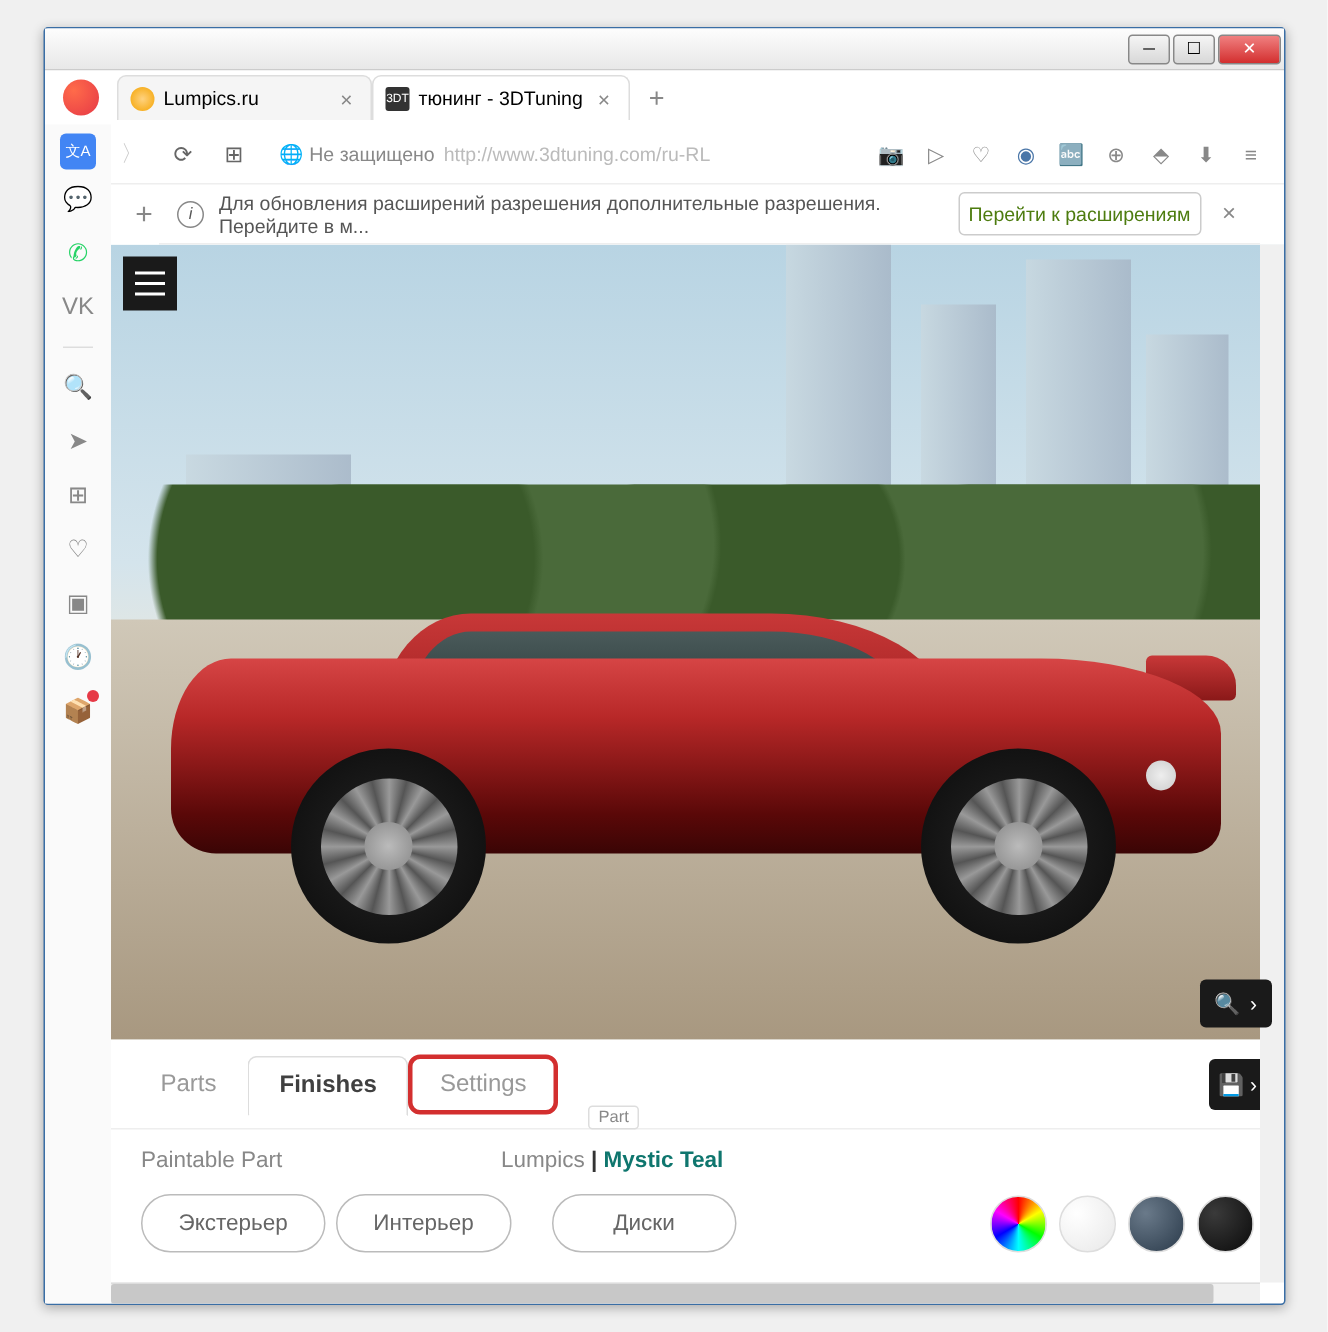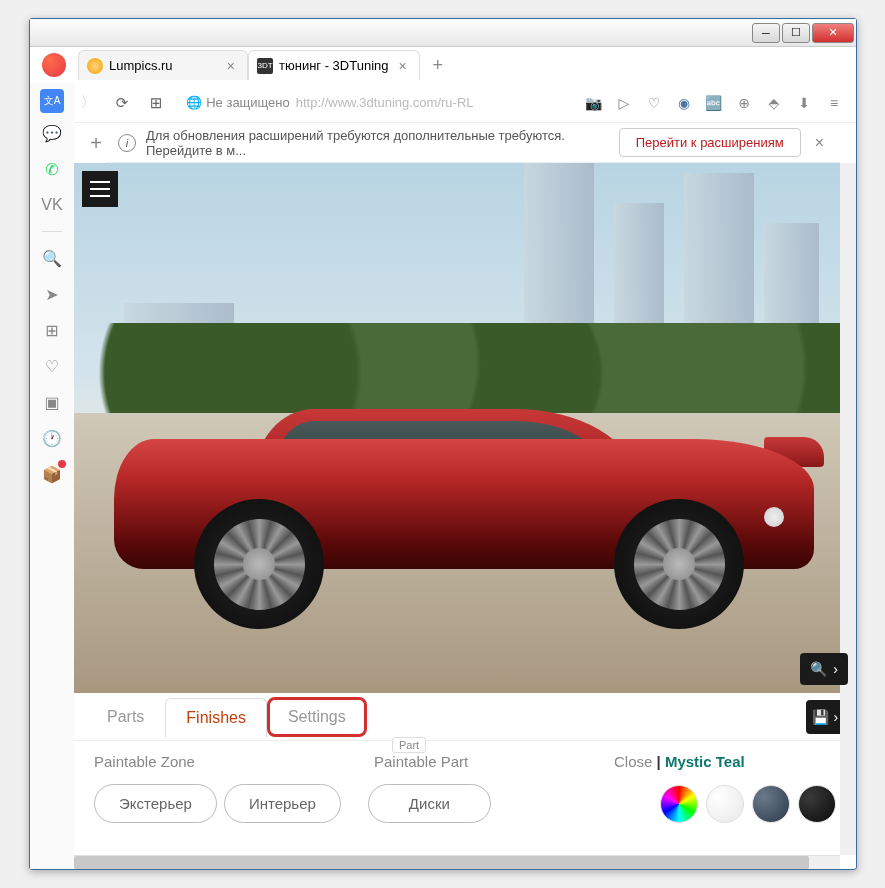--- a/index.html
+++ b/index.html
@@ -20,21 +20,21 @@
 .tab .x{margin-left:auto;color:#888;font-size:14px;padding:0 4px}
 .newtab{width:24px;height:24px;display:flex;align-items:center;justify-content:center;color:#888;font-size:18px;margin-left:6px;cursor:pointer}
 .addrbar{height:40px;display:flex;align-items:center;gap:10px;padding:0 12px;border-bottom:1px solid #eee}
 .nbtn{width:24px;height:24px;display:flex;align-items:center;justify-content:center;color:#666;cursor:pointer;font-size:15px}
 .addr{flex:1;display:flex;align-items:center;gap:6px;height:28px;padding:0 8px;color:#999;font-size:13px;overflow:hidden}
 .secure{color:#888;display:flex;align-items:center;gap:4px}
 .icnrow{display:flex;gap:10px;align-items:center}
 .icn{width:20px;height:20px;display:flex;align-items:center;justify-content:center;color:#888;cursor:pointer;font-size:14px}
 .notifbar{height:40px;display:flex;align-items:center;padding:0 12px;gap:10px;border-bottom:1px solid #eee;font-size:13px;color:#555}
 .notifbar .info-i{width:18px;height:18px;border:1.5px solid #888;border-radius:50%;display:flex;align-items:center;justify-content:center;font-size:11px;font-style:italic}
-.gotoext{padding:6px 16px;border:1px solid #ccc;border-radius:4px;background:#fff;cursor:pointer;font-size:13px;color:#b91c1c}
+.gotoext{padding:6px 6px;border:1px solid #ccc;border-radius:4px;background:#fff;cursor:pointer;font-size:13px;color:#4d7c0f}
 .notif-x{color:#888;cursor:pointer;font-size:16px;padding:0 4px}
 .sidebar{position:absolute;left:0;top:64px;width:44px;bottom:0;background:#fafafa;display:flex;flex-direction:column;align-items:center;padding-top:6px;gap:4px}
 .sbi{width:32px;height:32px;display:flex;align-items:center;justify-content:center;cursor:pointer;color:#888;font-size:16px;border-radius:4px;position:relative}
 .sbi.msg{color:#0084ff}
 .sbi.wa{color:#25d366}
 .badge{position:absolute;top:2px;right:2px;width:8px;height:8px;background:#e63946;border-radius:50%}
 .content{position:absolute;left:44px;right:0;top:144px;bottom:14px;overflow:hidden}
 .carview{position:relative;width:100%;height:530px;overflow:hidden}
 .sky{position:absolute;inset:0;background:linear-gradient(#b8d4e3 0%,#d4e4ec 40%,#e8e8e0 55%,#c8c0b0 60%,#b0a890 100%)}
 .hamburger{position:absolute;left:8px;top:8px;width:36px;height:36px;background:#1a1a1a;display:flex;flex-direction:column;justify-content:center;align-items:center;gap:5px;cursor:pointer;z-index:5}
@@ -54,23 +54,23 @@
 .spoiler{position:absolute;right:-10px;top:28px;width:60px;height:30px;background:linear-gradient(#c83838,#8a1818);border-radius:4px 20px 4px 4px}
 .wheel{position:absolute;width:130px;height:130px;background:radial-gradient(circle,#888 0%,#666 25%,#1a3a3a 26%,#0a2a2a 40%,#1a1a1a 42%,#0a0a0a 100%);border-radius:50%;bottom:0}
 .wheel::before{content:'';position:absolute;inset:15%;border-radius:50%;background:conic-gradient(#999 0deg,#555 15deg,#999 30deg,#555 45deg,#999 60deg,#555 75deg,#999 90deg,#555 105deg,#999 120deg,#555 135deg,#999 150deg,#555 165deg,#999 180deg,#555 195deg,#999 210deg,#555 225deg,#999 240deg,#555 255deg,#999 270deg,#555 285deg,#999 300deg,#555 315deg,#999 330deg,#555 345deg,#999 360deg)}
 .wheel::after{content:'';position:absolute;inset:38%;border-radius:50%;background:radial-gradient(#bbb,#888)}
 .w1{left:80px}
 .w2{left:500px}
 .badge3dt{position:absolute;right:120px;top:120px;color:rgba(255,255,255,.3);font-size:16px;font-style:italic;font-weight:bold}
 .fuelcap{position:absolute;right:30px;top:68px;width:20px;height:20px;background:radial-gradient(#eee,#ccc);border-radius:50%}
 .viewctrls{position:absolute;right:8px;bottom:8px;display:flex;flex-direction:column;gap:6px;z-index:5}
 .vcbtn{background:#1a1a1a;color:#fff;padding:8px 10px;border-radius:4px;cursor:pointer;display:flex;gap:6px;align-items:center;font-size:14px}
-.tabsrow{display:flex;align-items:center;height:48px;padding:16px 12px;gap:0;border-bottom:1px solid #eee;position:relative}
+.tabsrow{display:flex;align-items:center;height:60px;padding:16px 12px;gap:0;border-bottom:1px solid #eee;position:relative}
 .ptab{padding:10px 20px;font-size:16px;color:#999;cursor:pointer;border:1px solid transparent}
-.ptab.active{color:#c2410c;font-weight:normal;border:1px solid #ddd;border-bottom-color:#fff;border-radius:6px 6px 0 0;position:relative;top:1px;background:#fff}
+.ptab.active{color:#404040;font-weight:bold;border:1px solid #ddd;border-bottom-color:#fff;border-radius:6px 6px 0 0;position:relative;top:1px;background:#fff}
 .ptab.hl{border:3px solid #d32f2f;border-radius:8px;padding:8px 18px}
 .savebtn{margin-left:auto;background:#1a1a1a;color:#fff;width:38px;height:34px;border-radius:4px;display:flex;align-items:center;justify-content:center;gap:4px;cursor:pointer;font-size:14px}
 .closelbl{position:absolute;left:318px;top:44px;font-size:11px;color:#888;border:1px solid #ddd;padding:1px 6px;border-radius:3px;background:#fff}
 .headrow{display:flex;padding:12px 20px 6px;font-size:15px;color:#888;gap:80px}
 .headrow .h1{width:200px}
 .headrow .h2{width:160px}
 .headrow .h3{flex:1}
 .headrow .sep{color:#333;font-weight:bold}
 .headrow .val{color:#0f766e;font-weight:bold}
 .btnrow{display:flex;padding:8px 20px;gap:7px;align-items:center}
@@ -149,21 +149,21 @@
     <div class="sbi">🕐</div>
     <div class="sbi">📦<span class="badge"></span></div>
   </div>
 
   <div class="extraicons">
     <div style="color:#888;font-size:20px;cursor:pointer">+</div>
   </div>
 
   <div class="notifbar" style="position:absolute;left:76px;right:16px;top:104px">
     <div class="info-i">i</div>
-    <span style="flex:1">Для обновления расширений требуются дополнительные требуются. Перейдите в м...</span>
+    <span style="flex:1">Для обновления расширений разрешения дополнительные разрешения. Перейдите в м...</span>
     <button class="gotoext">Перейти к расширениям</button>
     <span class="notif-x">×</span>
   </div>
 
   <div class="content">
     <div class="carview">
       <div class="sky">
         <div class="skyscraper sk1"></div>
         <div class="skyscraper sk2"></div>
         <div class="skyscraper sk3"></div>
@@ -201,24 +201,23 @@
       <div class="ptab active">Finishes</div>
       <div class="ptab hl">Settings</div>
       <div class="closelbl">Part</div>
       <div class="savebtn">
           <span>💾</span>
           <span>›</span>
         </div>
     </div>
 
     <div class="headrow">
-      <span class="h1">Paintable Zone</span>
       <span class="h2">Paintable Part</span>
       <span class="h3">
-        <span>Close</span>
+        <span>Lumpics</span>
         <span class="sep">|</span>
         <span class="val">Mystic Teal</span>
       </span>
     </div>
 
     <div class="btnrow">
       <button class="obtn">Экстерьер</button>
       <button class="obtn">Интерьер</button>
       <button class="obtn" style="margin-left:20px;padding-left:40px;padding-right:40px">Диски</button>
       <div class="swatches">

